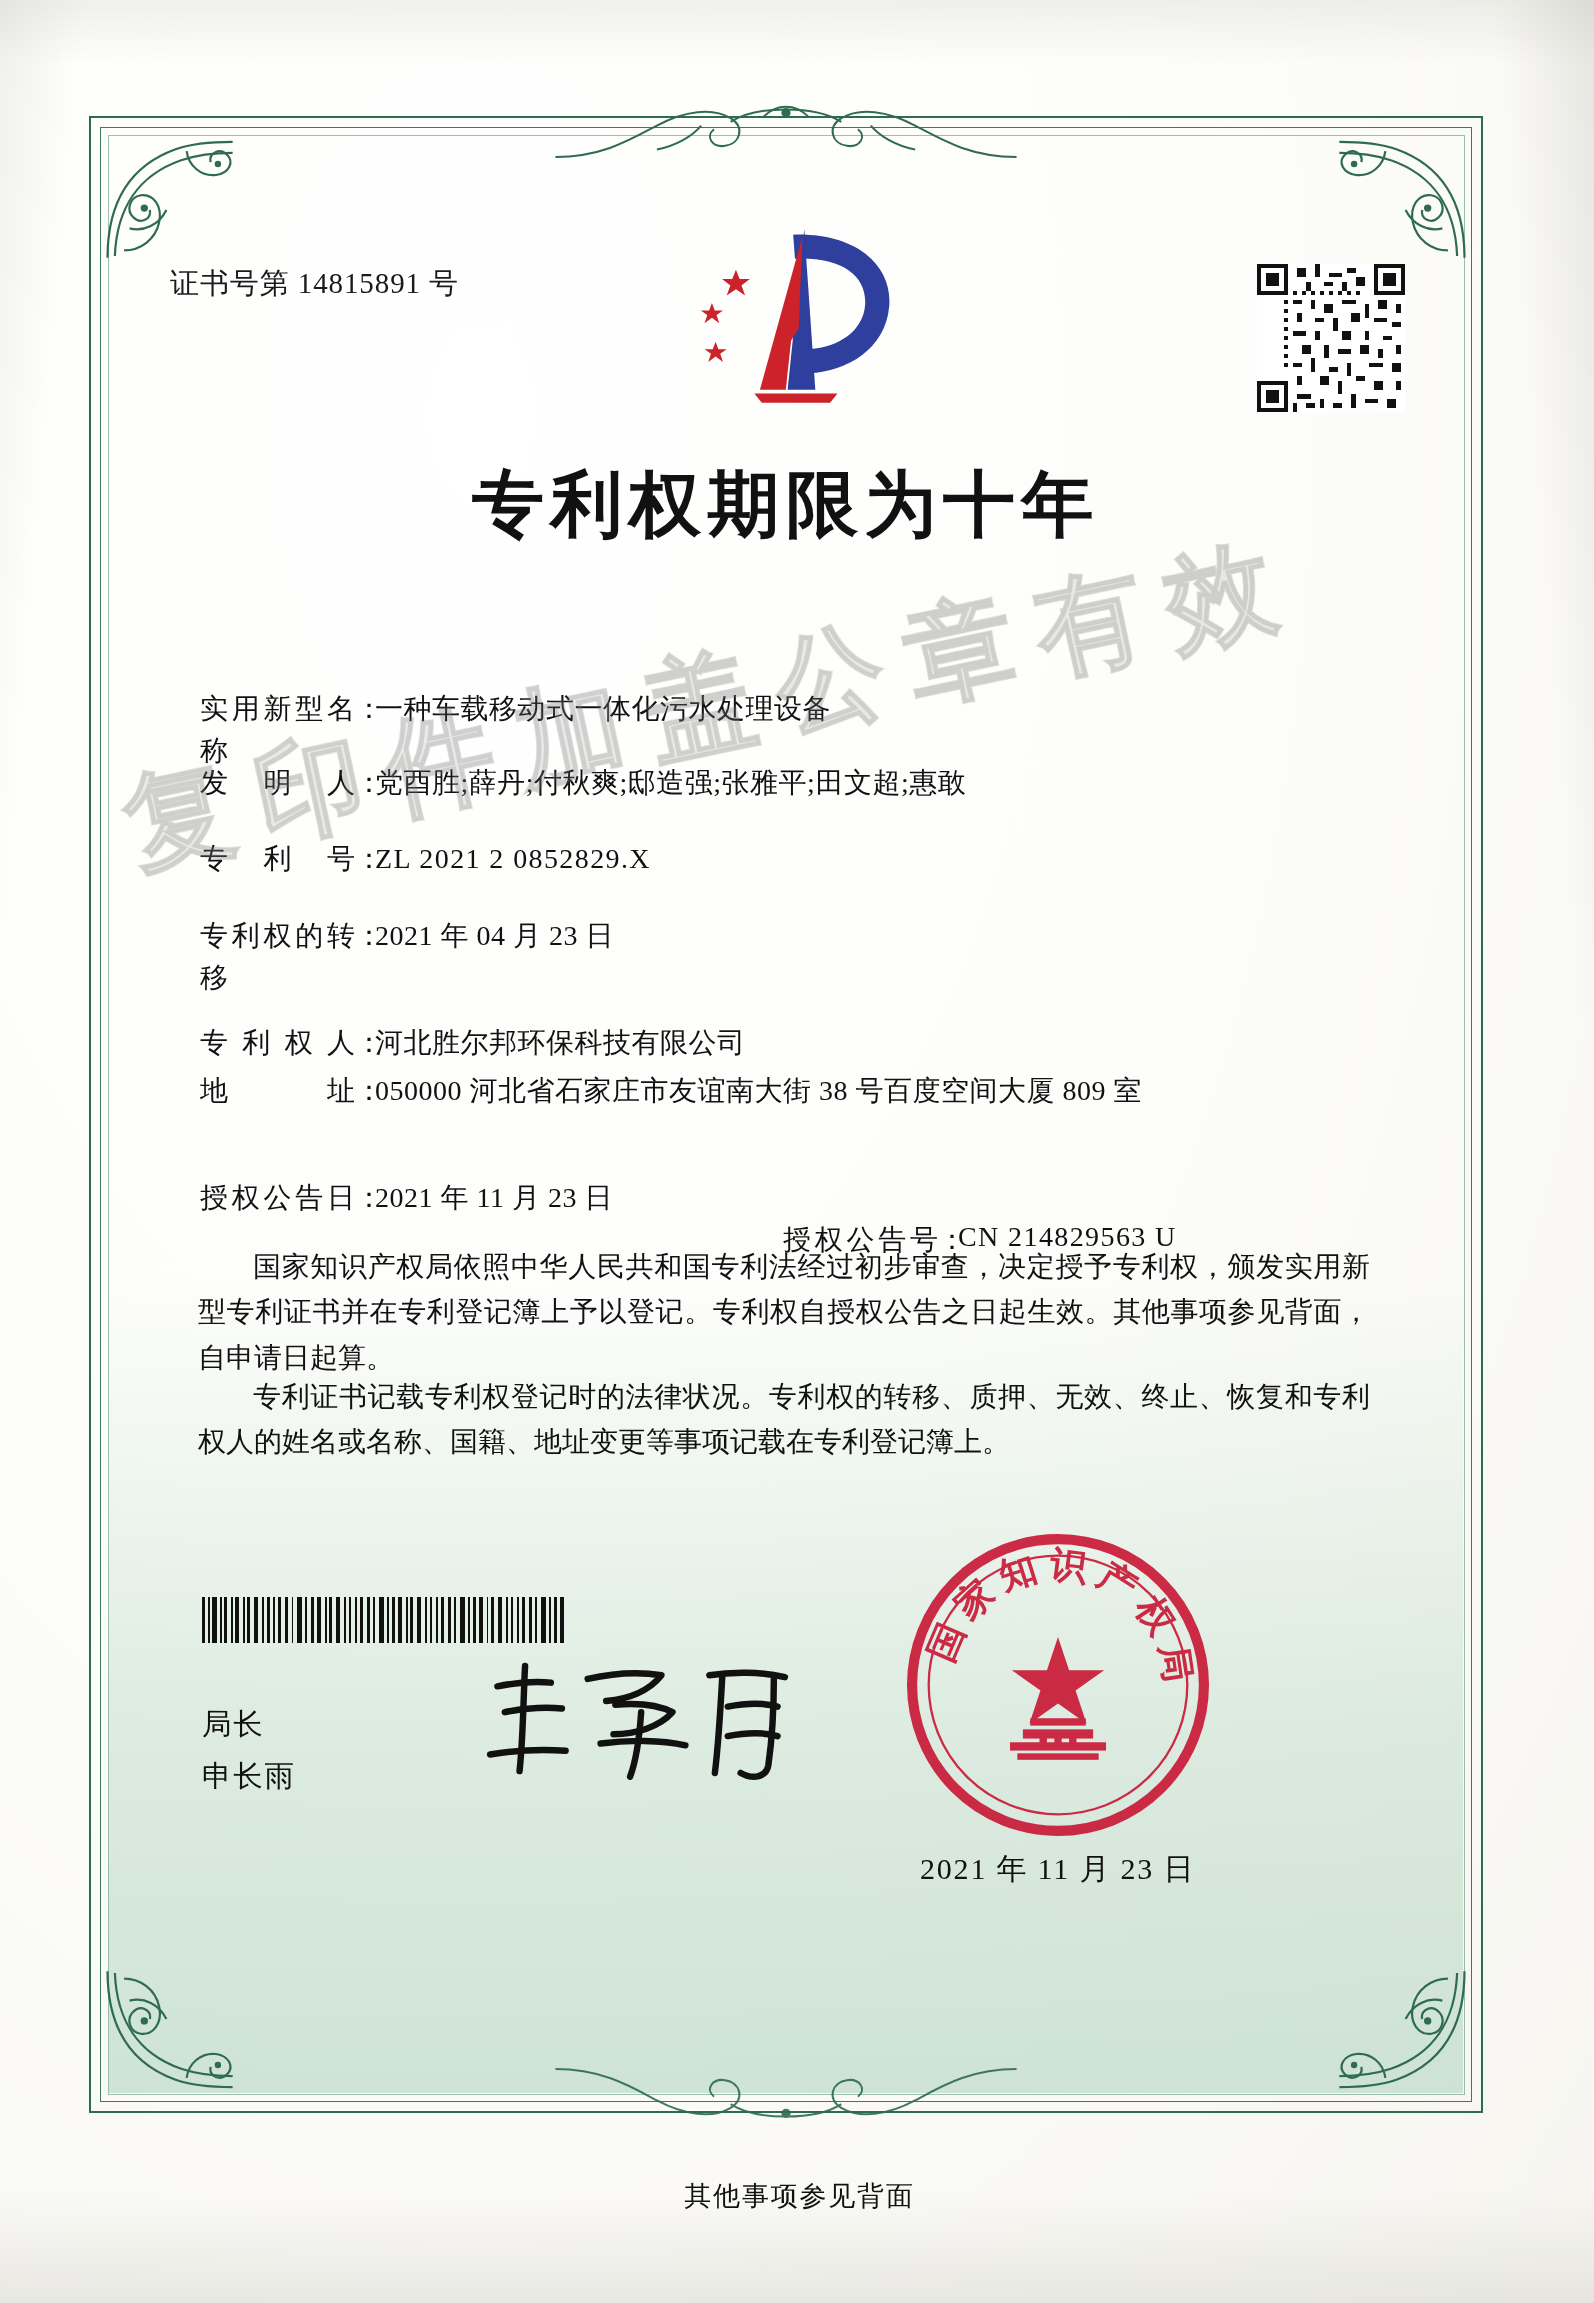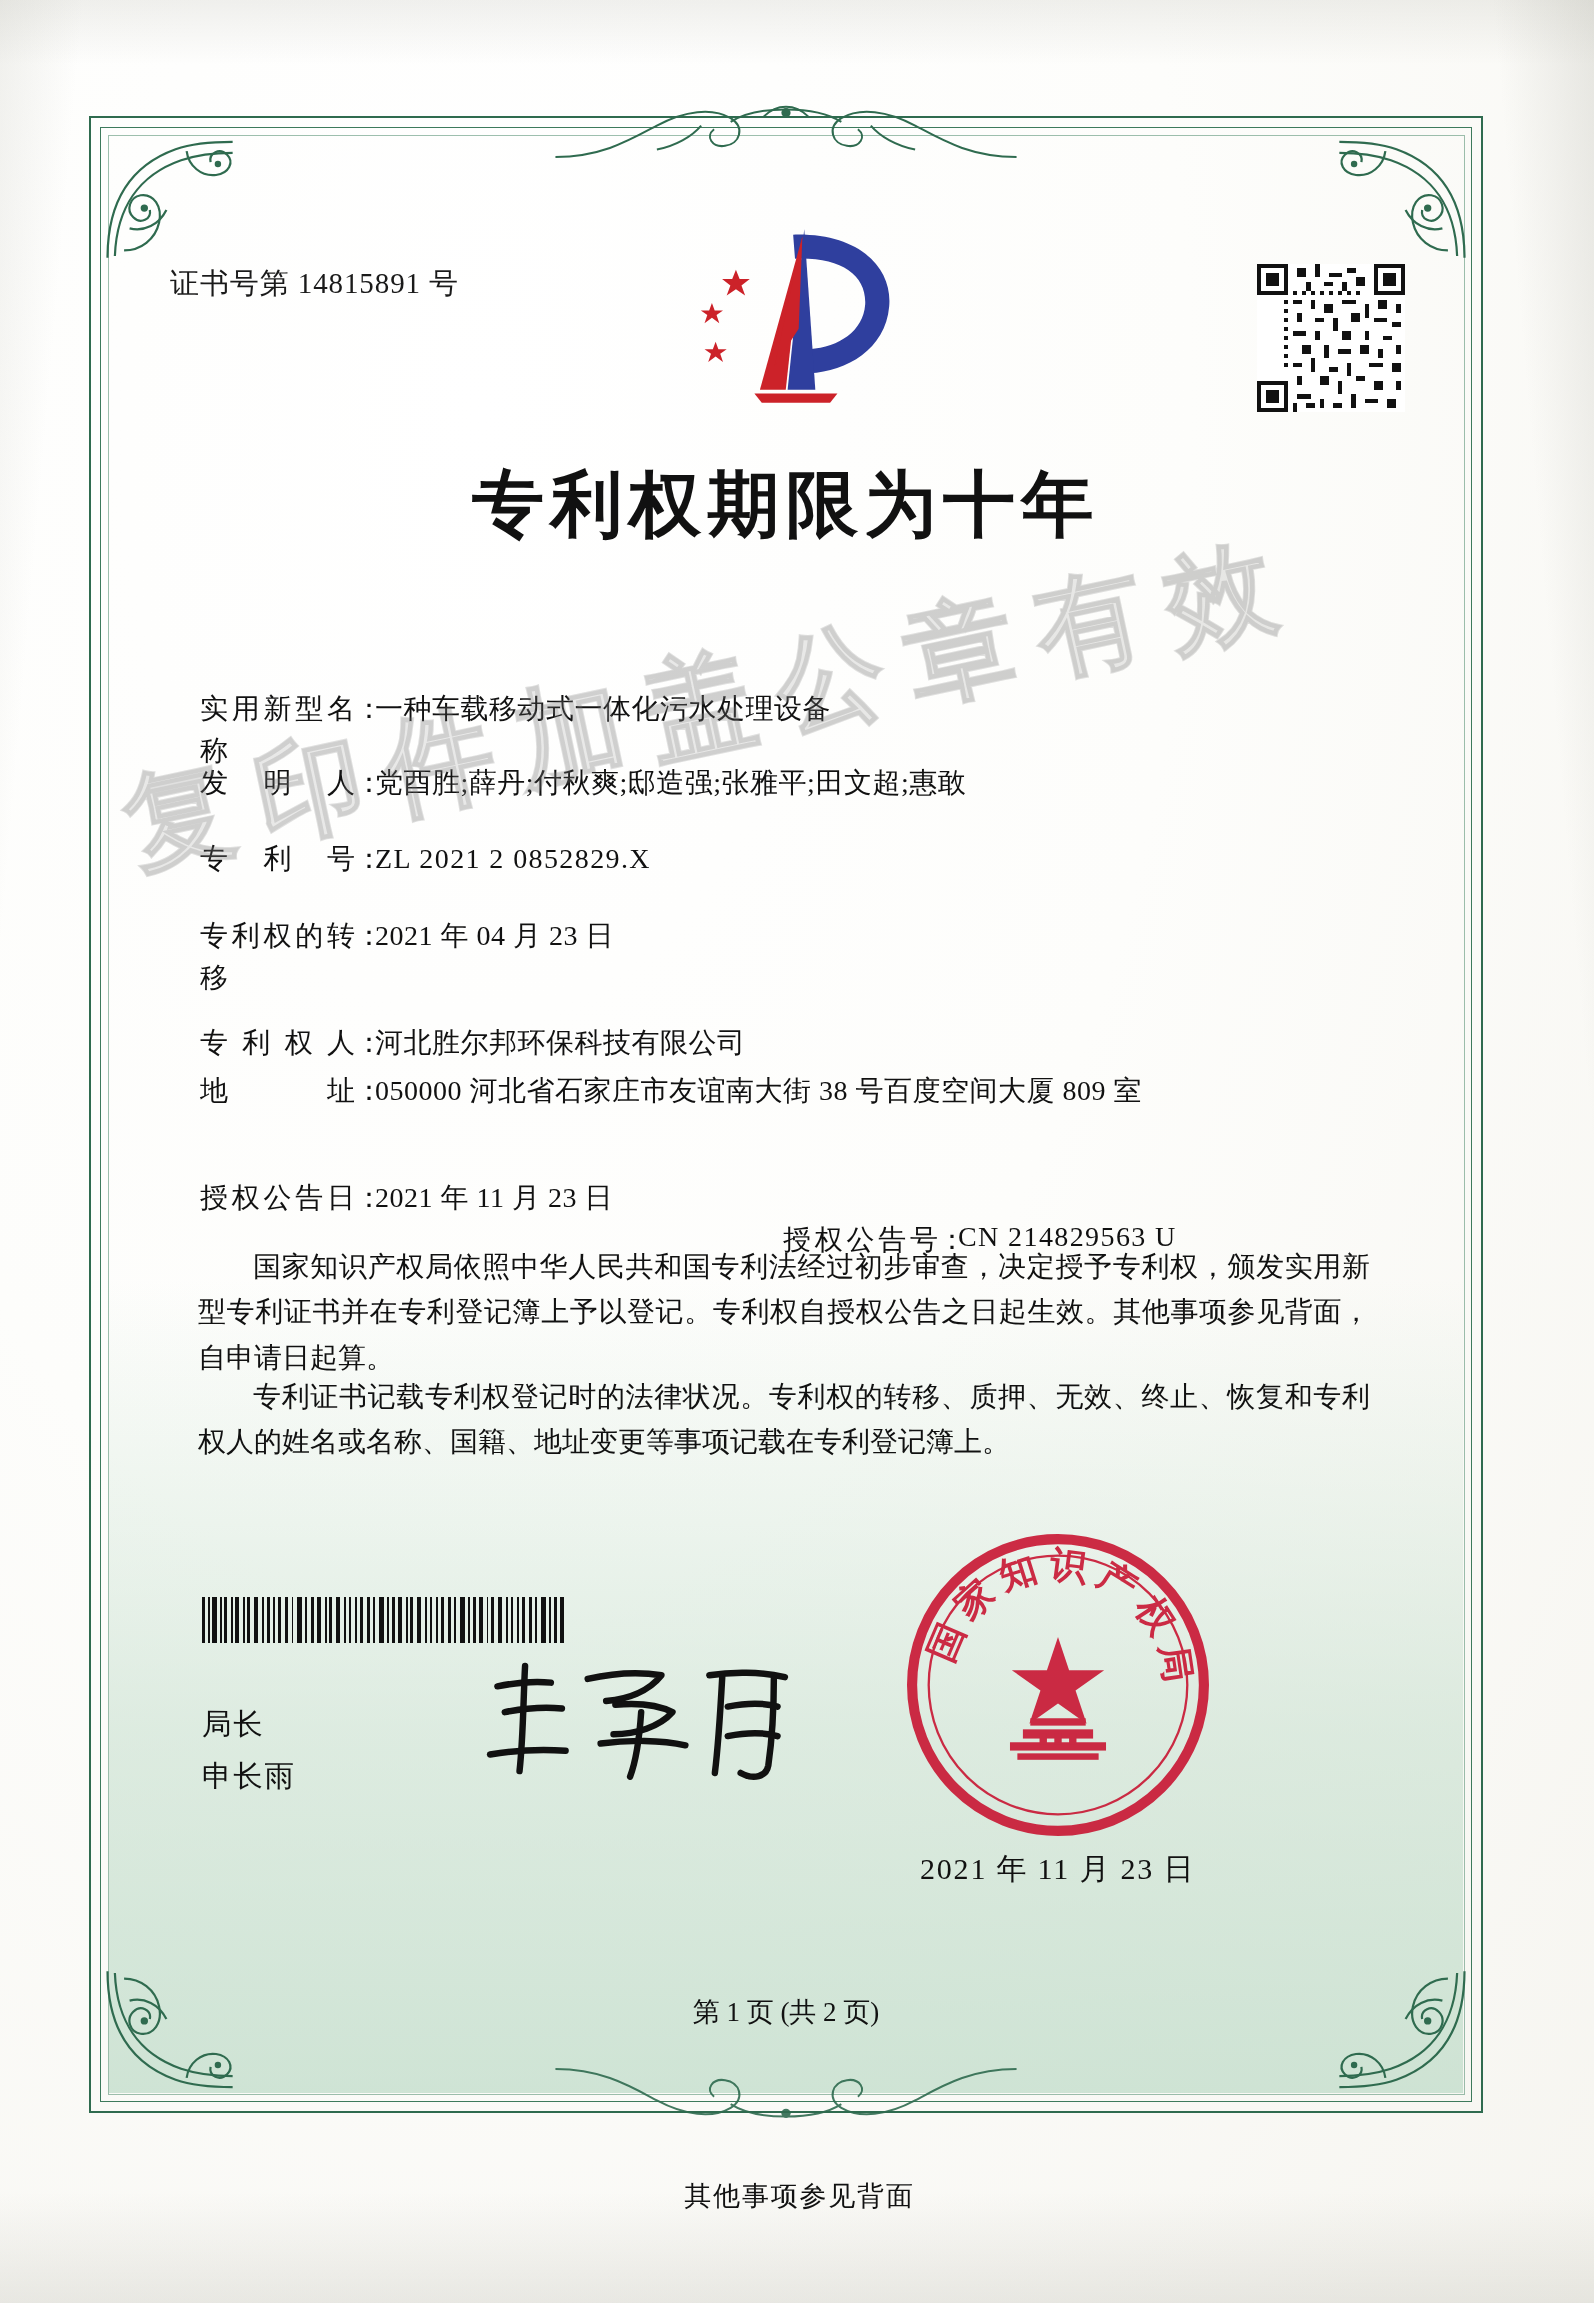--- a/index.html
+++ b/index.html
@@ -632,20 +632,19 @@
           </defs>
           <text font-family="'DejaVu Serif','Liberation Serif',serif" font-size="40" font-weight="700" fill="#c8102e" letter-spacing="10">
             <textPath href="#sealArc" startOffset="6%">国家知识产权局</textPath>
           </text>
         </g>
       </svg>
     </div>
 
     <div id="seal-date">2021 年 11 月 23 日</div>
 
-    <div id="page-indicator">第 1 页 (共 2 页)</div>
   </div>
 
   <div id="watermark">复印件加盖公章有效</div>
 
   <div id="footnote">其他事项参见背面</div>
 </div>
 
 
 </body></html>

